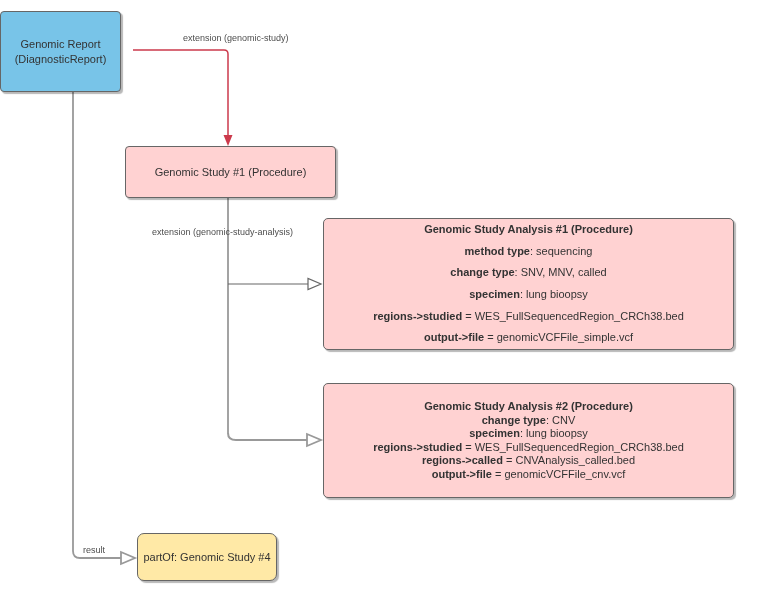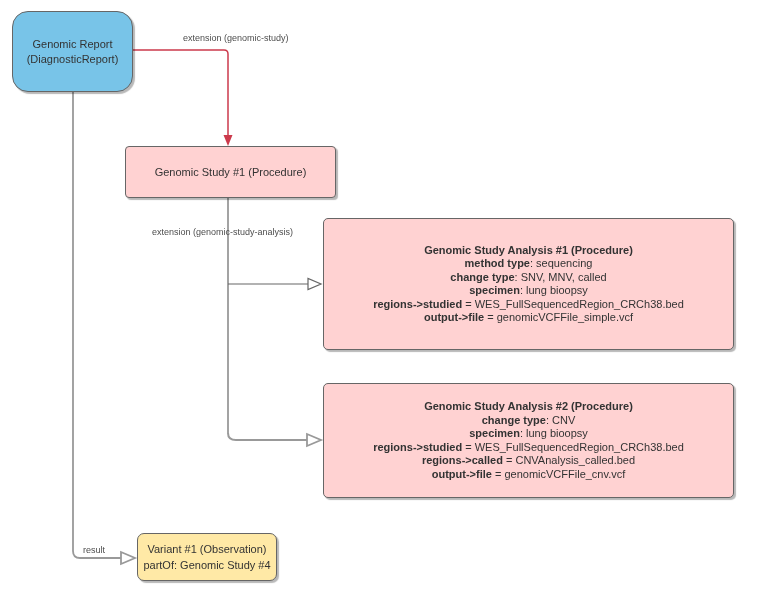--- a/index.html
+++ b/index.html
@@ -22,39 +22,39 @@
     align-items: center;
     justify-content: center;
     text-align: center;
     color: #333333;
     font-size: 11px;
     line-height: 15px;
     box-shadow: 2px 2px 1px rgba(0,0,0,0.28);
     z-index: 2;
   }
   .node-report {
-    left: 12px; top: 11px; width: 121px; height: 81px;
+    left: 0; top: 11px; width: 121px; height: 81px;
     background: #78C4E8;
-    border-radius: 16px;
+    border-radius: 4px;
     border-width: 1.5px;
     justify-content: center;
   }
   .node-study {
     left: 125px; top: 146px; width: 211px; height: 52px;
     background: #FFD2D2;
     border-radius: 4px;
   }
   .node-analysis {
     left: 323px; width: 411px;
     background: #FFD2D2;
     border-radius: 5px;
     line-height: 13.5px;
     padding: 4px 8px;
   }
-  .node-analysis-1 { top: 218px; height: 132px; }
+  .node-analysis-1 { top: 218px; height: 132px; justify-content: space-between; }
   .node-analysis-2 { top: 383px; height: 115px; text-align: right; }
   .node-variant {
     left: 137px; top: 533px; width: 140px; height: 48px;
     background: #FFE9A6;
     border-radius: 7px;
     line-height: 16px;
   }
   .b { font-weight: bold; }
   .edge-label {
     position: absolute;
@@ -111,21 +111,20 @@
   <div class="node node-analysis node-analysis-2">
     <div class="b">Genomic Study Analysis #2 (Procedure)</div>
     <div><span class="b">change type</span><span>: CNV</span></div>
     <div><span class="b">specimen</span><span>: lung bioopsy</span></div>
     <div><span class="b">regions-&gt;studied</span><span> = WES_FullSequencedRegion_CRCh38.bed</span></div>
     <div><span class="b">regions-&gt;called</span><span> = CNVAnalysis_called.bed</span></div>
     <div><span class="b">output-&gt;file</span><span> = genomicVCFFile_cnv.vcf</span></div>
   </div>
 
   <div class="node node-variant">
-    <div>Variant #1 (Observation)</div>
     <div>partOf: Genomic Study #4</div>
   </div>
 
   <div class="edge-label lbl-ext-study">extension (genomic-study)</div>
   <div class="edge-label lbl-ext-analysis">extension (genomic-study-analysis)</div>
   <div class="edge-label lbl-result">result</div>
 
 </div>
 
 </body></html>

